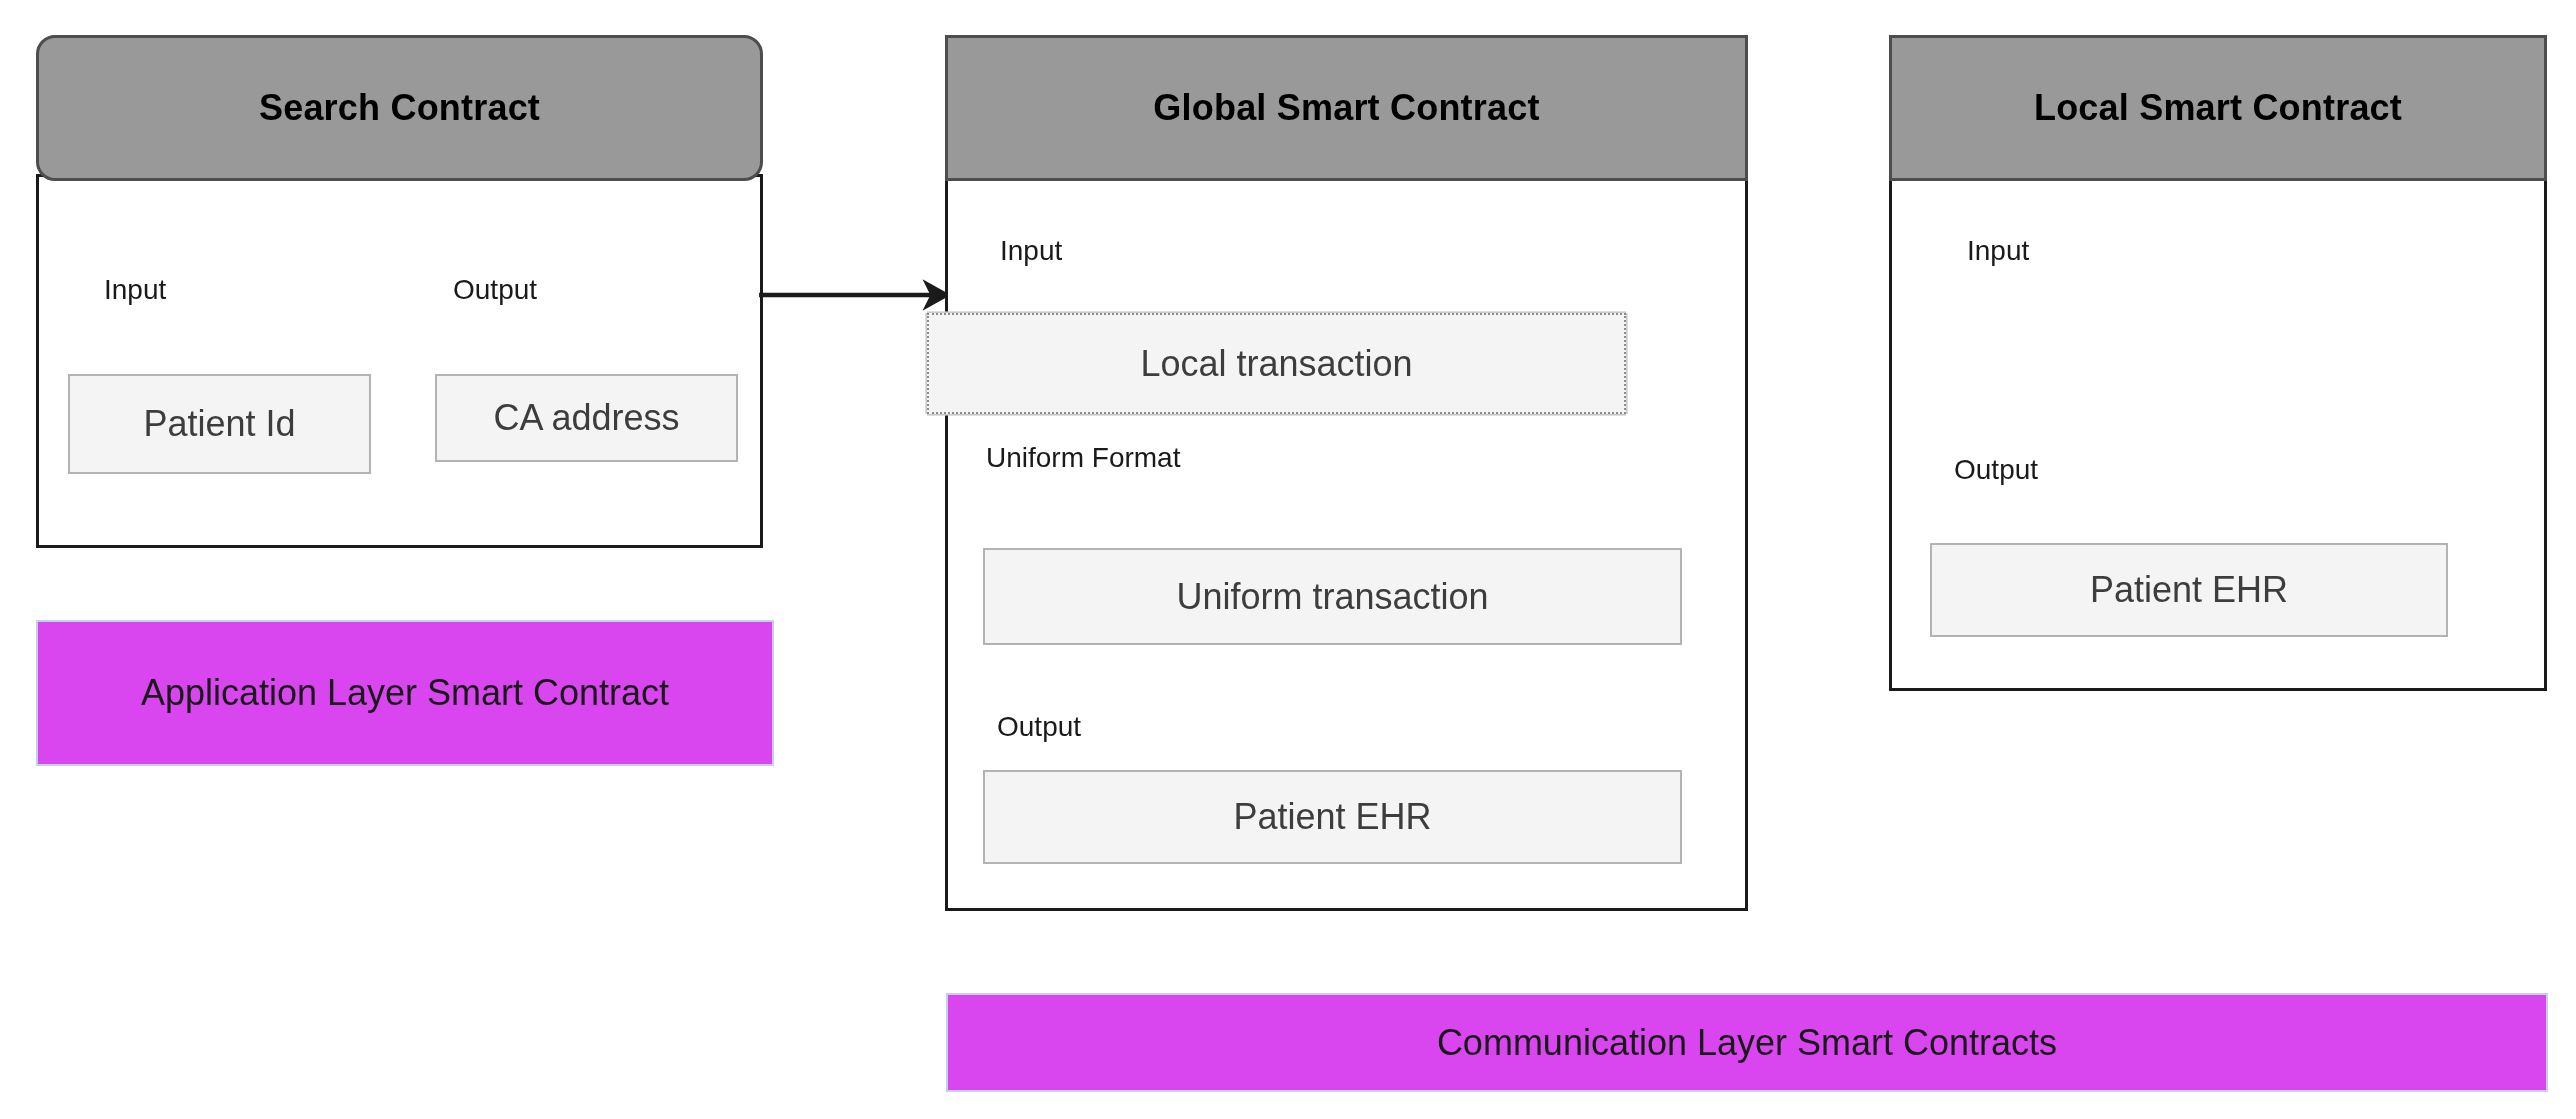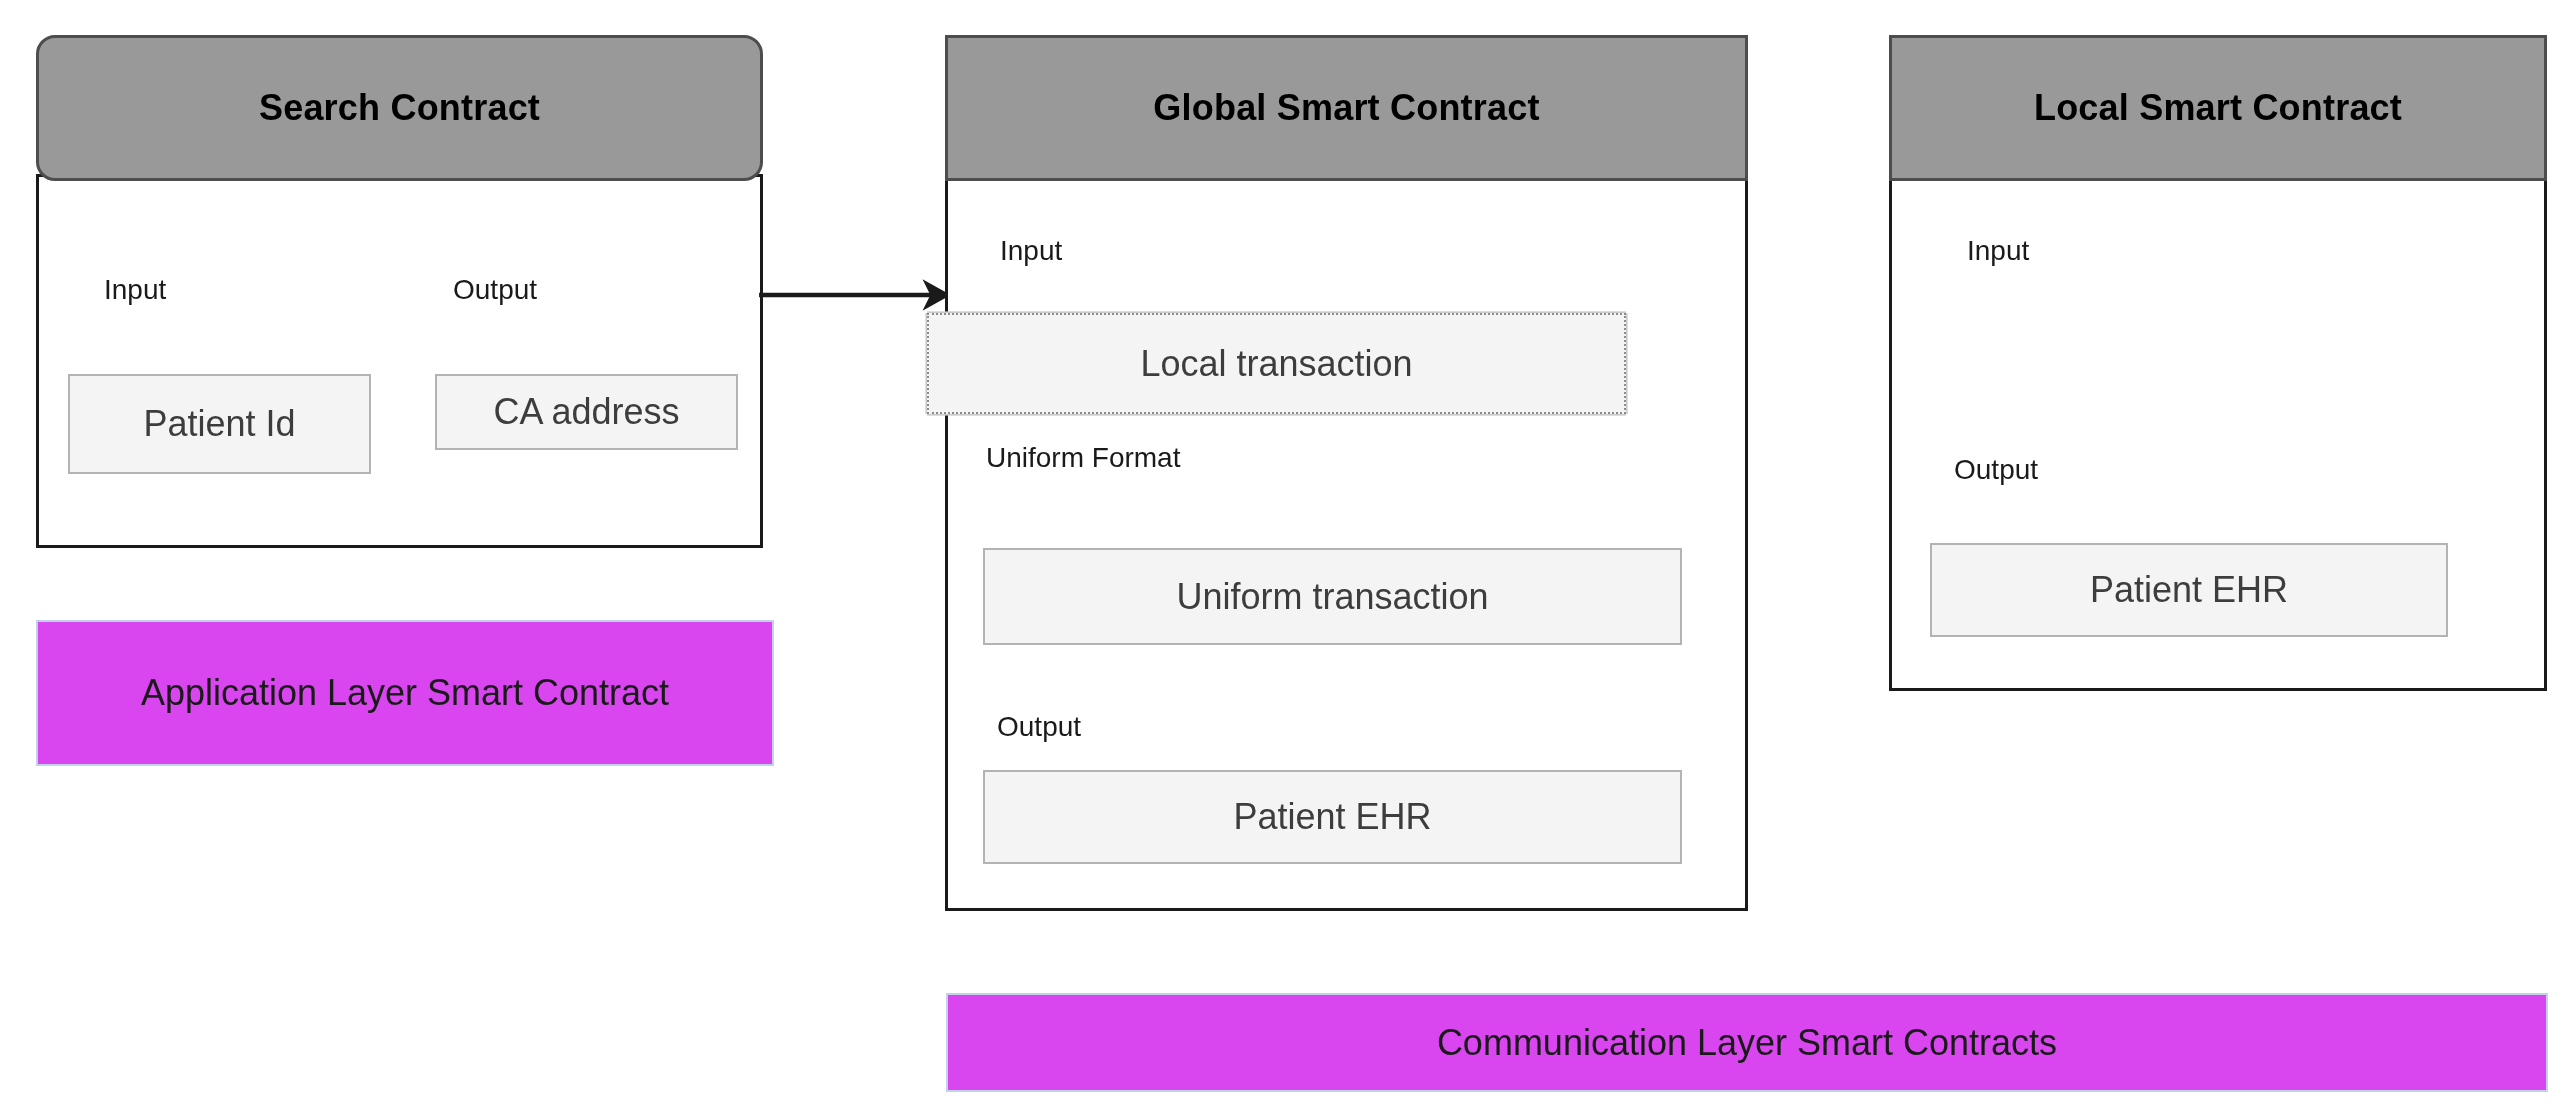--- a/index.html
+++ b/index.html
@@ -101,21 +101,21 @@
 
   <div class="card" style="left:36px; top:174px; width:727px; height:374px;"></div>
   <div class="card-header" style="left:36px; top:35px; width:727px; height:146px;border-radius:19px;">
     <span>Search Contract</span>
   </div>
 
   <div class="field-label" style="left:104px; top:276px;">Input</div>
   <div class="field-label" style="left:453px; top:276px;">Output</div>
 
   <div class="chip" style="left:68px; top:374px; width:303px; height:100px;">Patient Id</div>
-  <div class="chip" style="left:435px; top:374px; width:303px; height:76px;">CA address</div>
+  <div class="chip" style="left:435px; top:374px; width:303px; height:88px;">CA address</div>
 
   <div class="arrow-wrap" style="left:759px; top:273px; width:195px; height:44px;">
     <svg width="195" height="44" viewBox="0 0 248 56" aria-hidden="true">
       <line x1="0" y1="28" x2="222" y2="28" stroke="#1a1a1a" stroke-width="6"></line>
       <polygon points="208,8 244,28 208,48 218,28" fill="#1a1a1a"></polygon>
     </svg>
   </div>
 
   <div class="layer-banner" style="left:36px; top:620px; width:738px; height:146px;">Application Layer Smart Contract</div>
 

